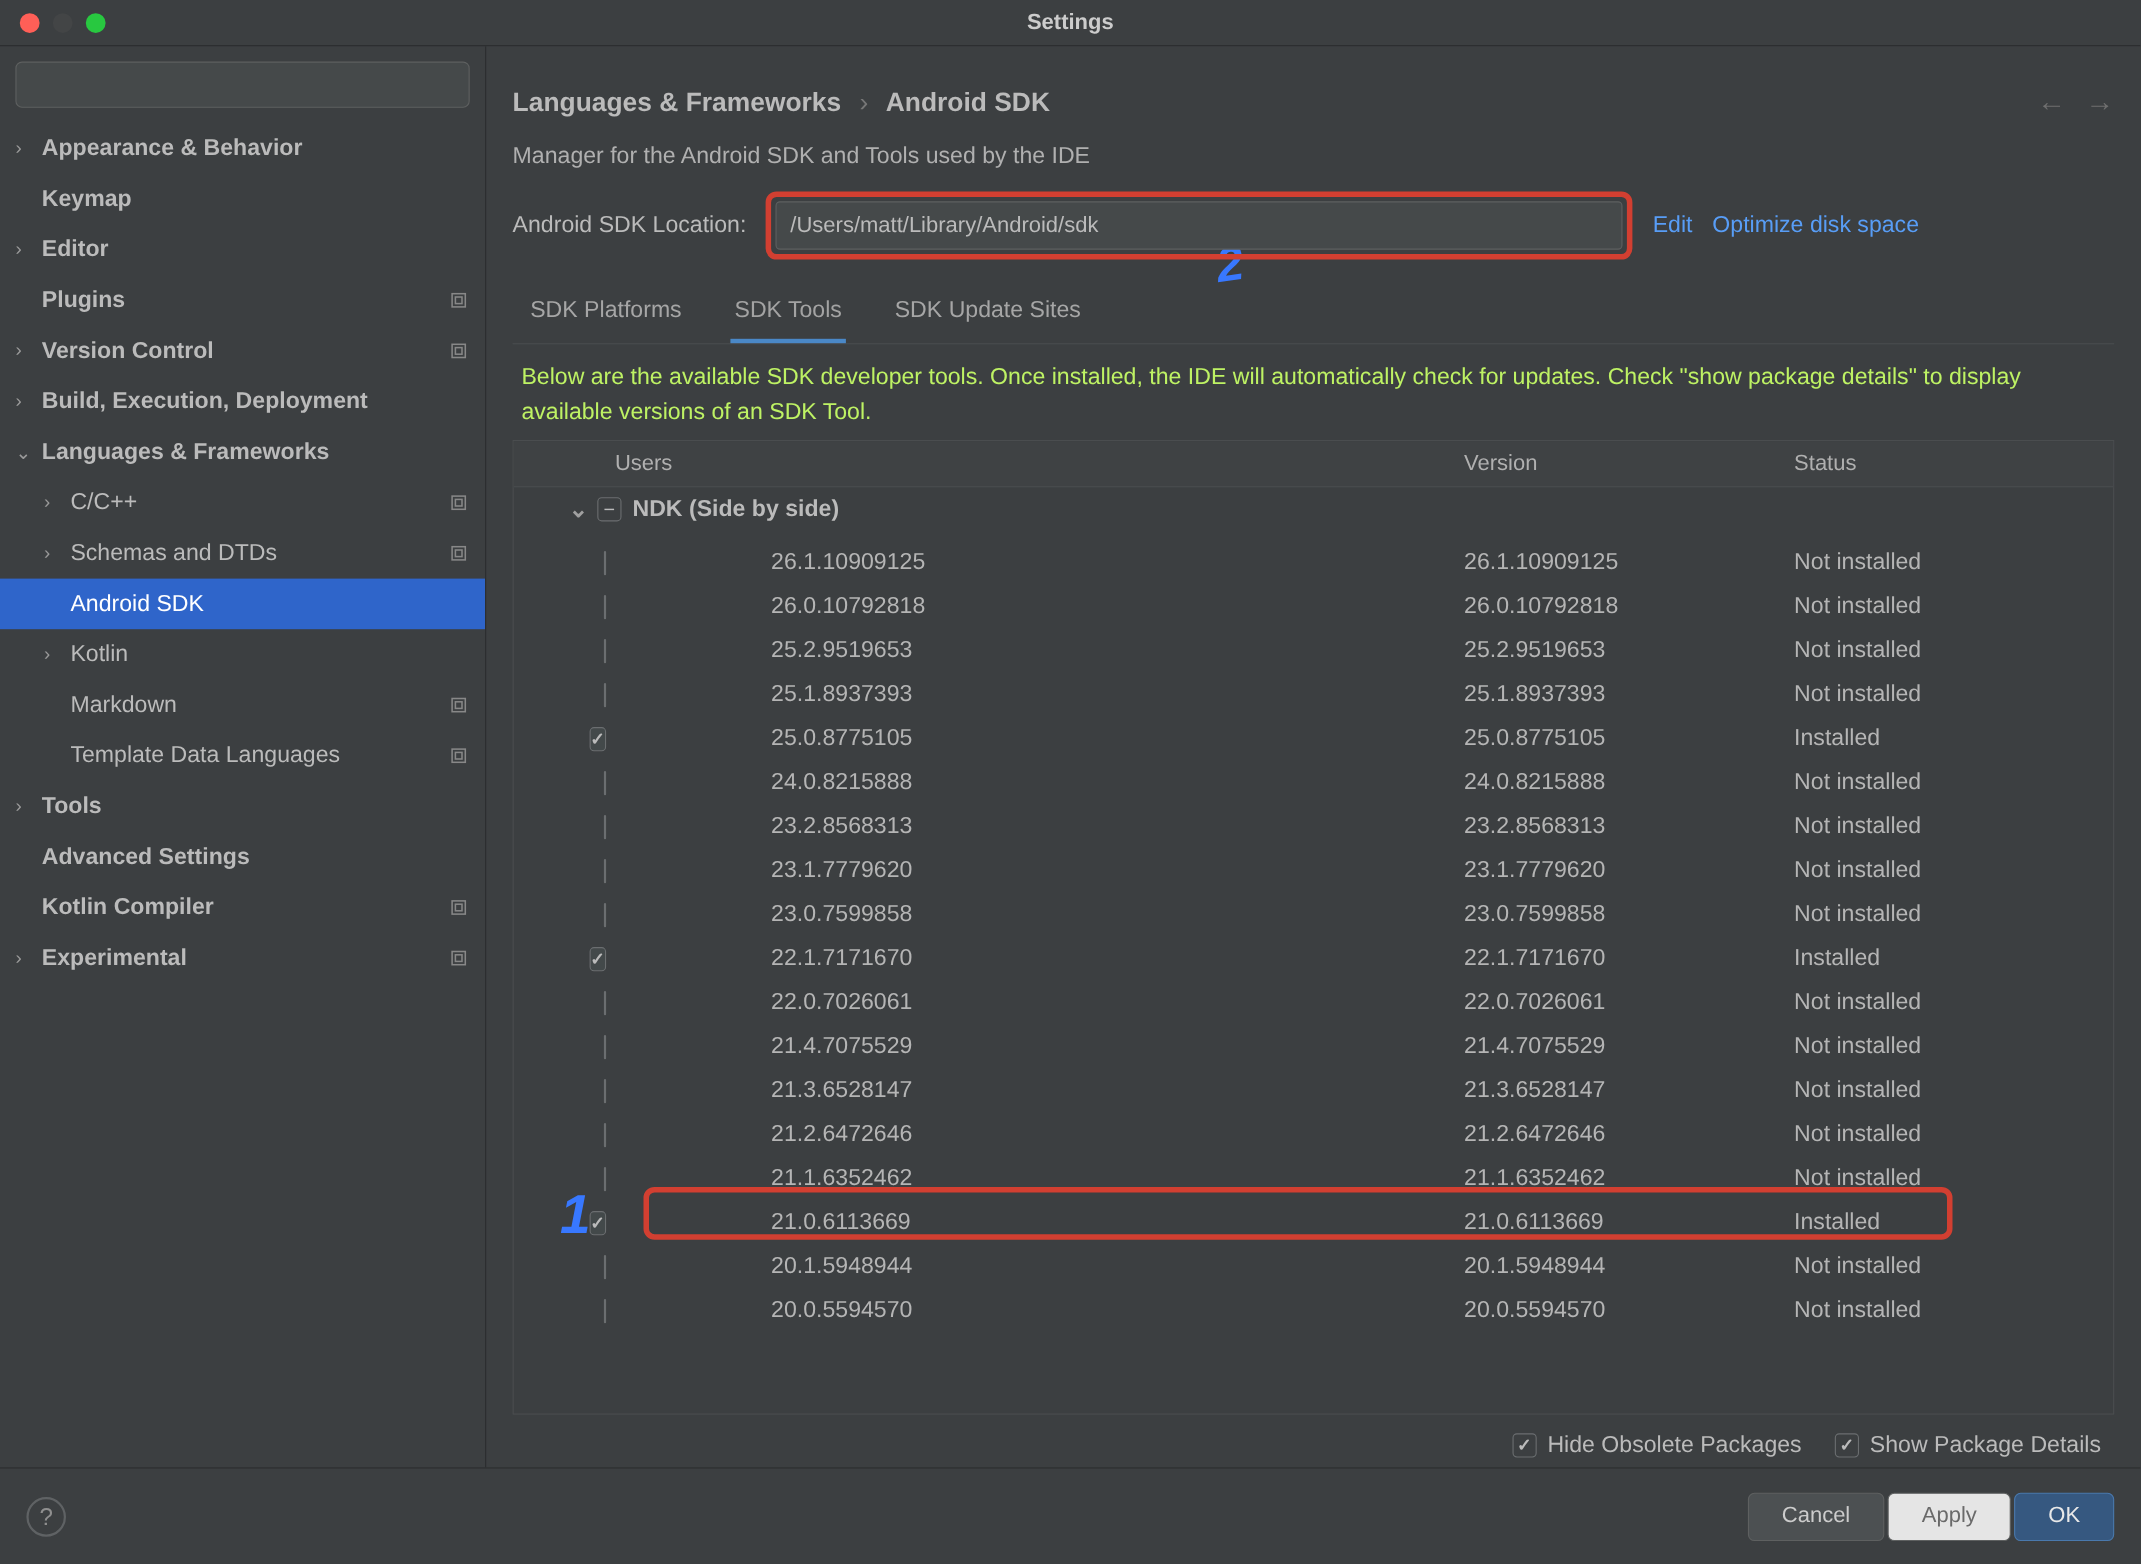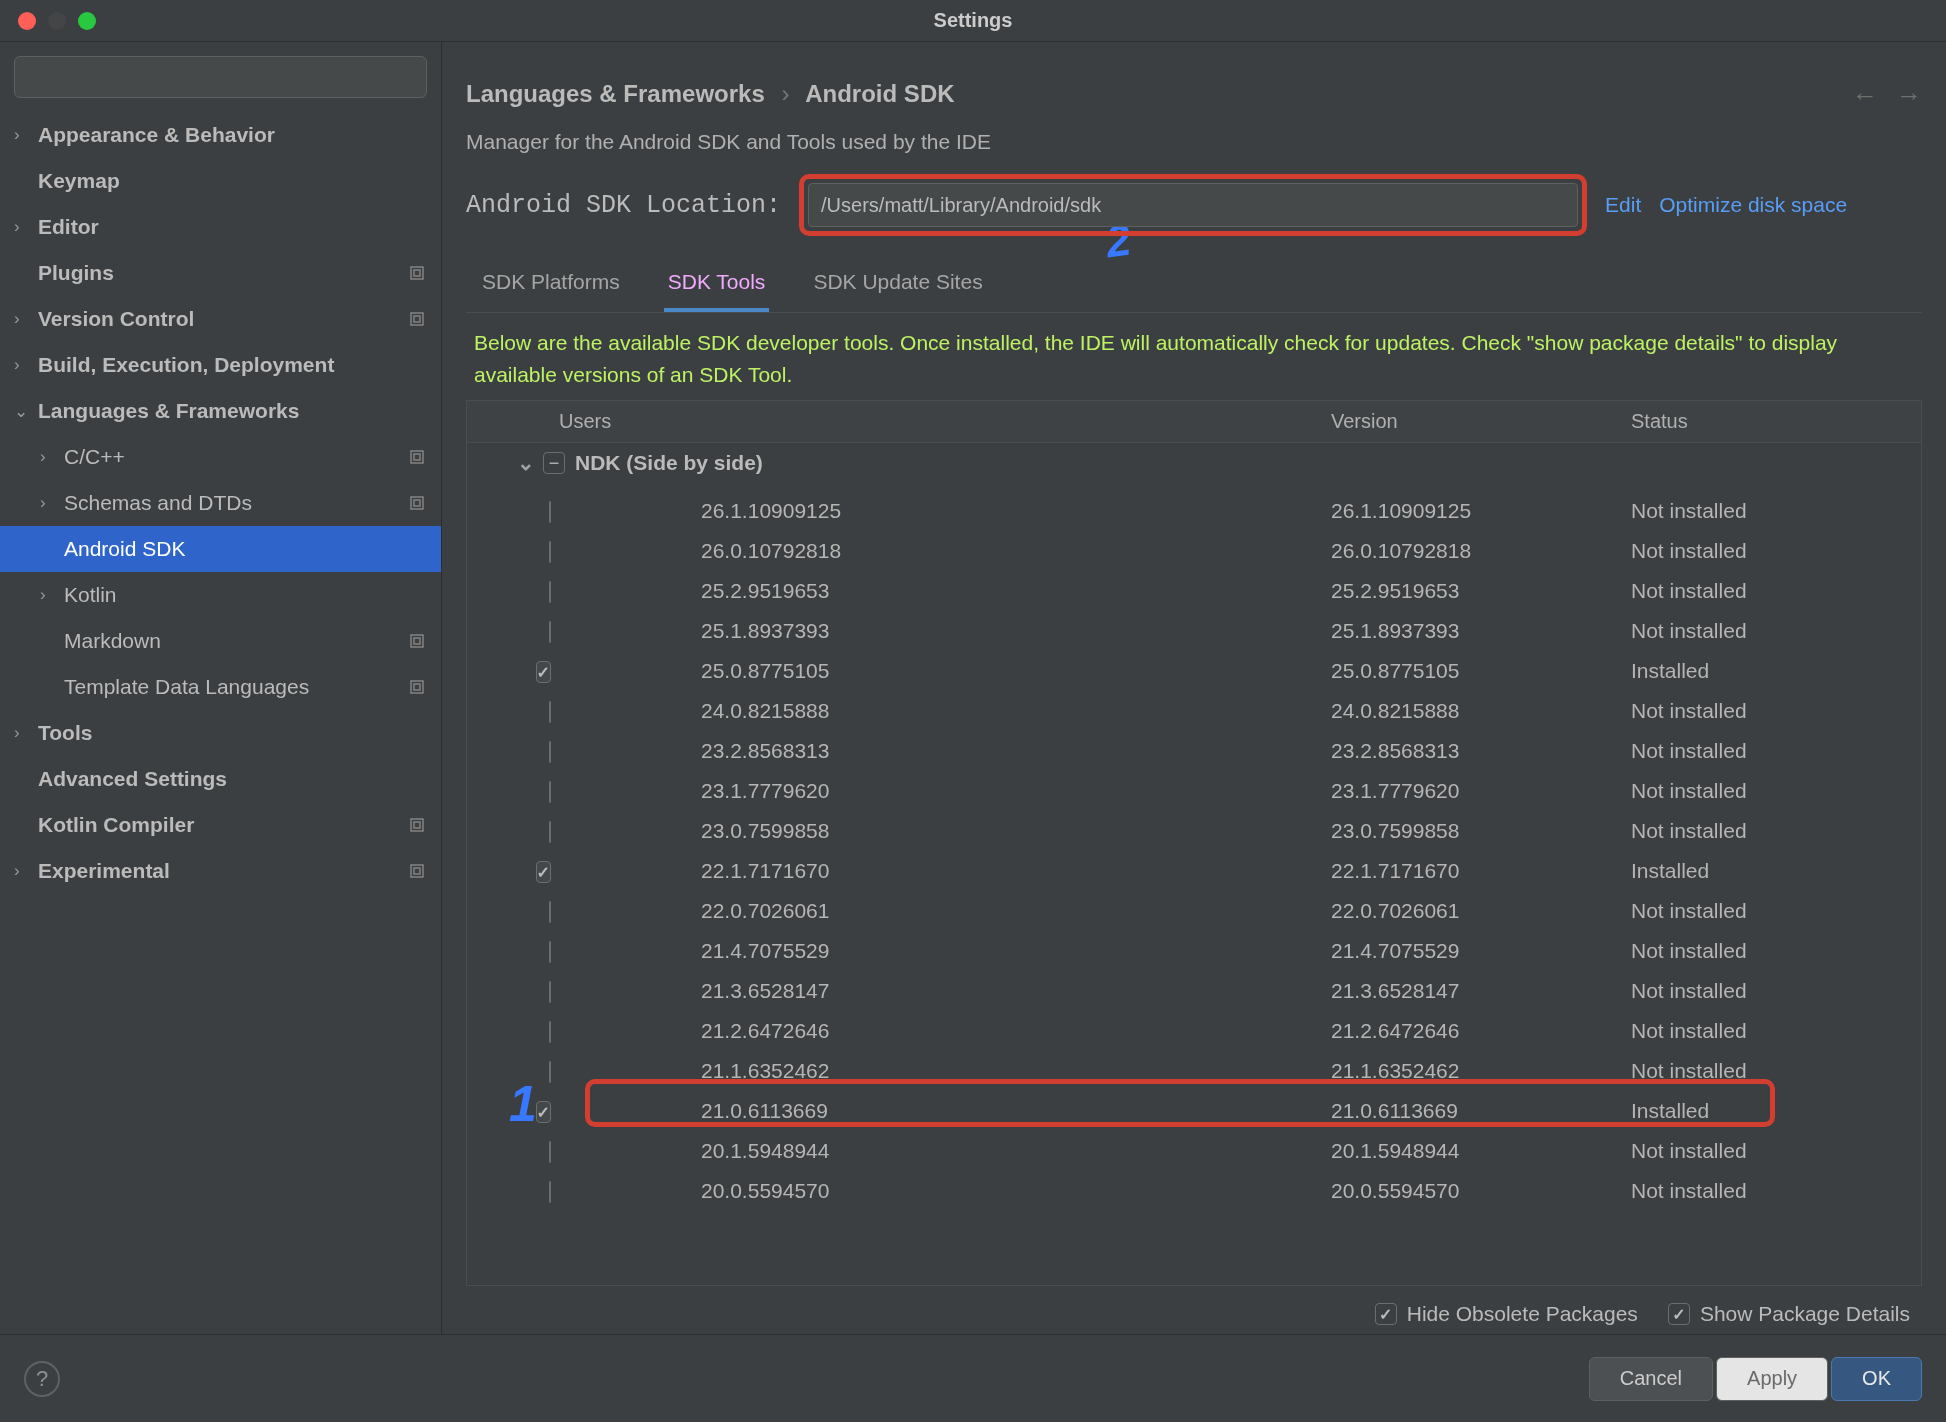--- a/index.html
+++ b/index.html
@@ -81,21 +81,21 @@
   }
   .breadcrumb { font-size: 24px; font-weight: 700; color: #bbbbbb; }
   .breadcrumb .sep { color: #777; padding: 0 10px; font-weight: 400; }
   .nav-arrows { display: flex; gap: 18px; color: #6f6f6f; font-size: 26px; }
 
   .desc { margin-top: 22px; font-size: 21px; color: #b0b0b0; }
   .sdk-loc-row {
     margin-top: 20px; display: flex; align-items: center; gap: 18px;
     position: relative;
   }
-  .sdk-loc-label { font-size: 25px; white-space: nowrap; font-family: Liberation Mono, monospace; }
+  .sdk-loc-label { font-size: 21px; white-space: nowrap; }
   .sdk-loc-field-wrap {
     border: 5px solid #d23f31; border-radius: 10px;
     padding: 4px; flex: 0 0 auto;
   }
   .sdk-loc-field {
     width: 770px; height: 44px;
     background: #45494a; border: 1px solid #5e6060;
     border-radius: 4px; color: #bbb;
     padding: 0 12px; font-size: 20px;
   }
@@ -109,21 +109,21 @@
 
   .tabs {
     margin-top: 24px; display: flex; gap: 40px;
     border-bottom: 1px solid #4a4d4f; padding-left: 12px;
   }
   .tab {
     padding: 10px 4px 14px 4px; font-size: 21px;
     color: #a6a6a6; cursor: pointer;
     border-bottom: 4px solid transparent;
   }
-  .tab.active { color: #f0abfc; border-bottom-color: #4a88c7; }
+  .tab.active { color: #a3a3a3; border-bottom-color: #4a88c7; }
 
   .tab-desc { margin-top: 14px; font-size: 21px; color: #bef264; line-height: 1.5; padding: 0 8px; }
 
   .table-wrap {
     margin-top: 10px; flex: 1; border: 1px solid #4a4d4f;
     display: flex; flex-direction: column; min-height: 0;
   }
   .table-head {
     display: flex; height: 42px; align-items: center;
     background: #3f4244; border-bottom: 1px solid #4a4d4f;

